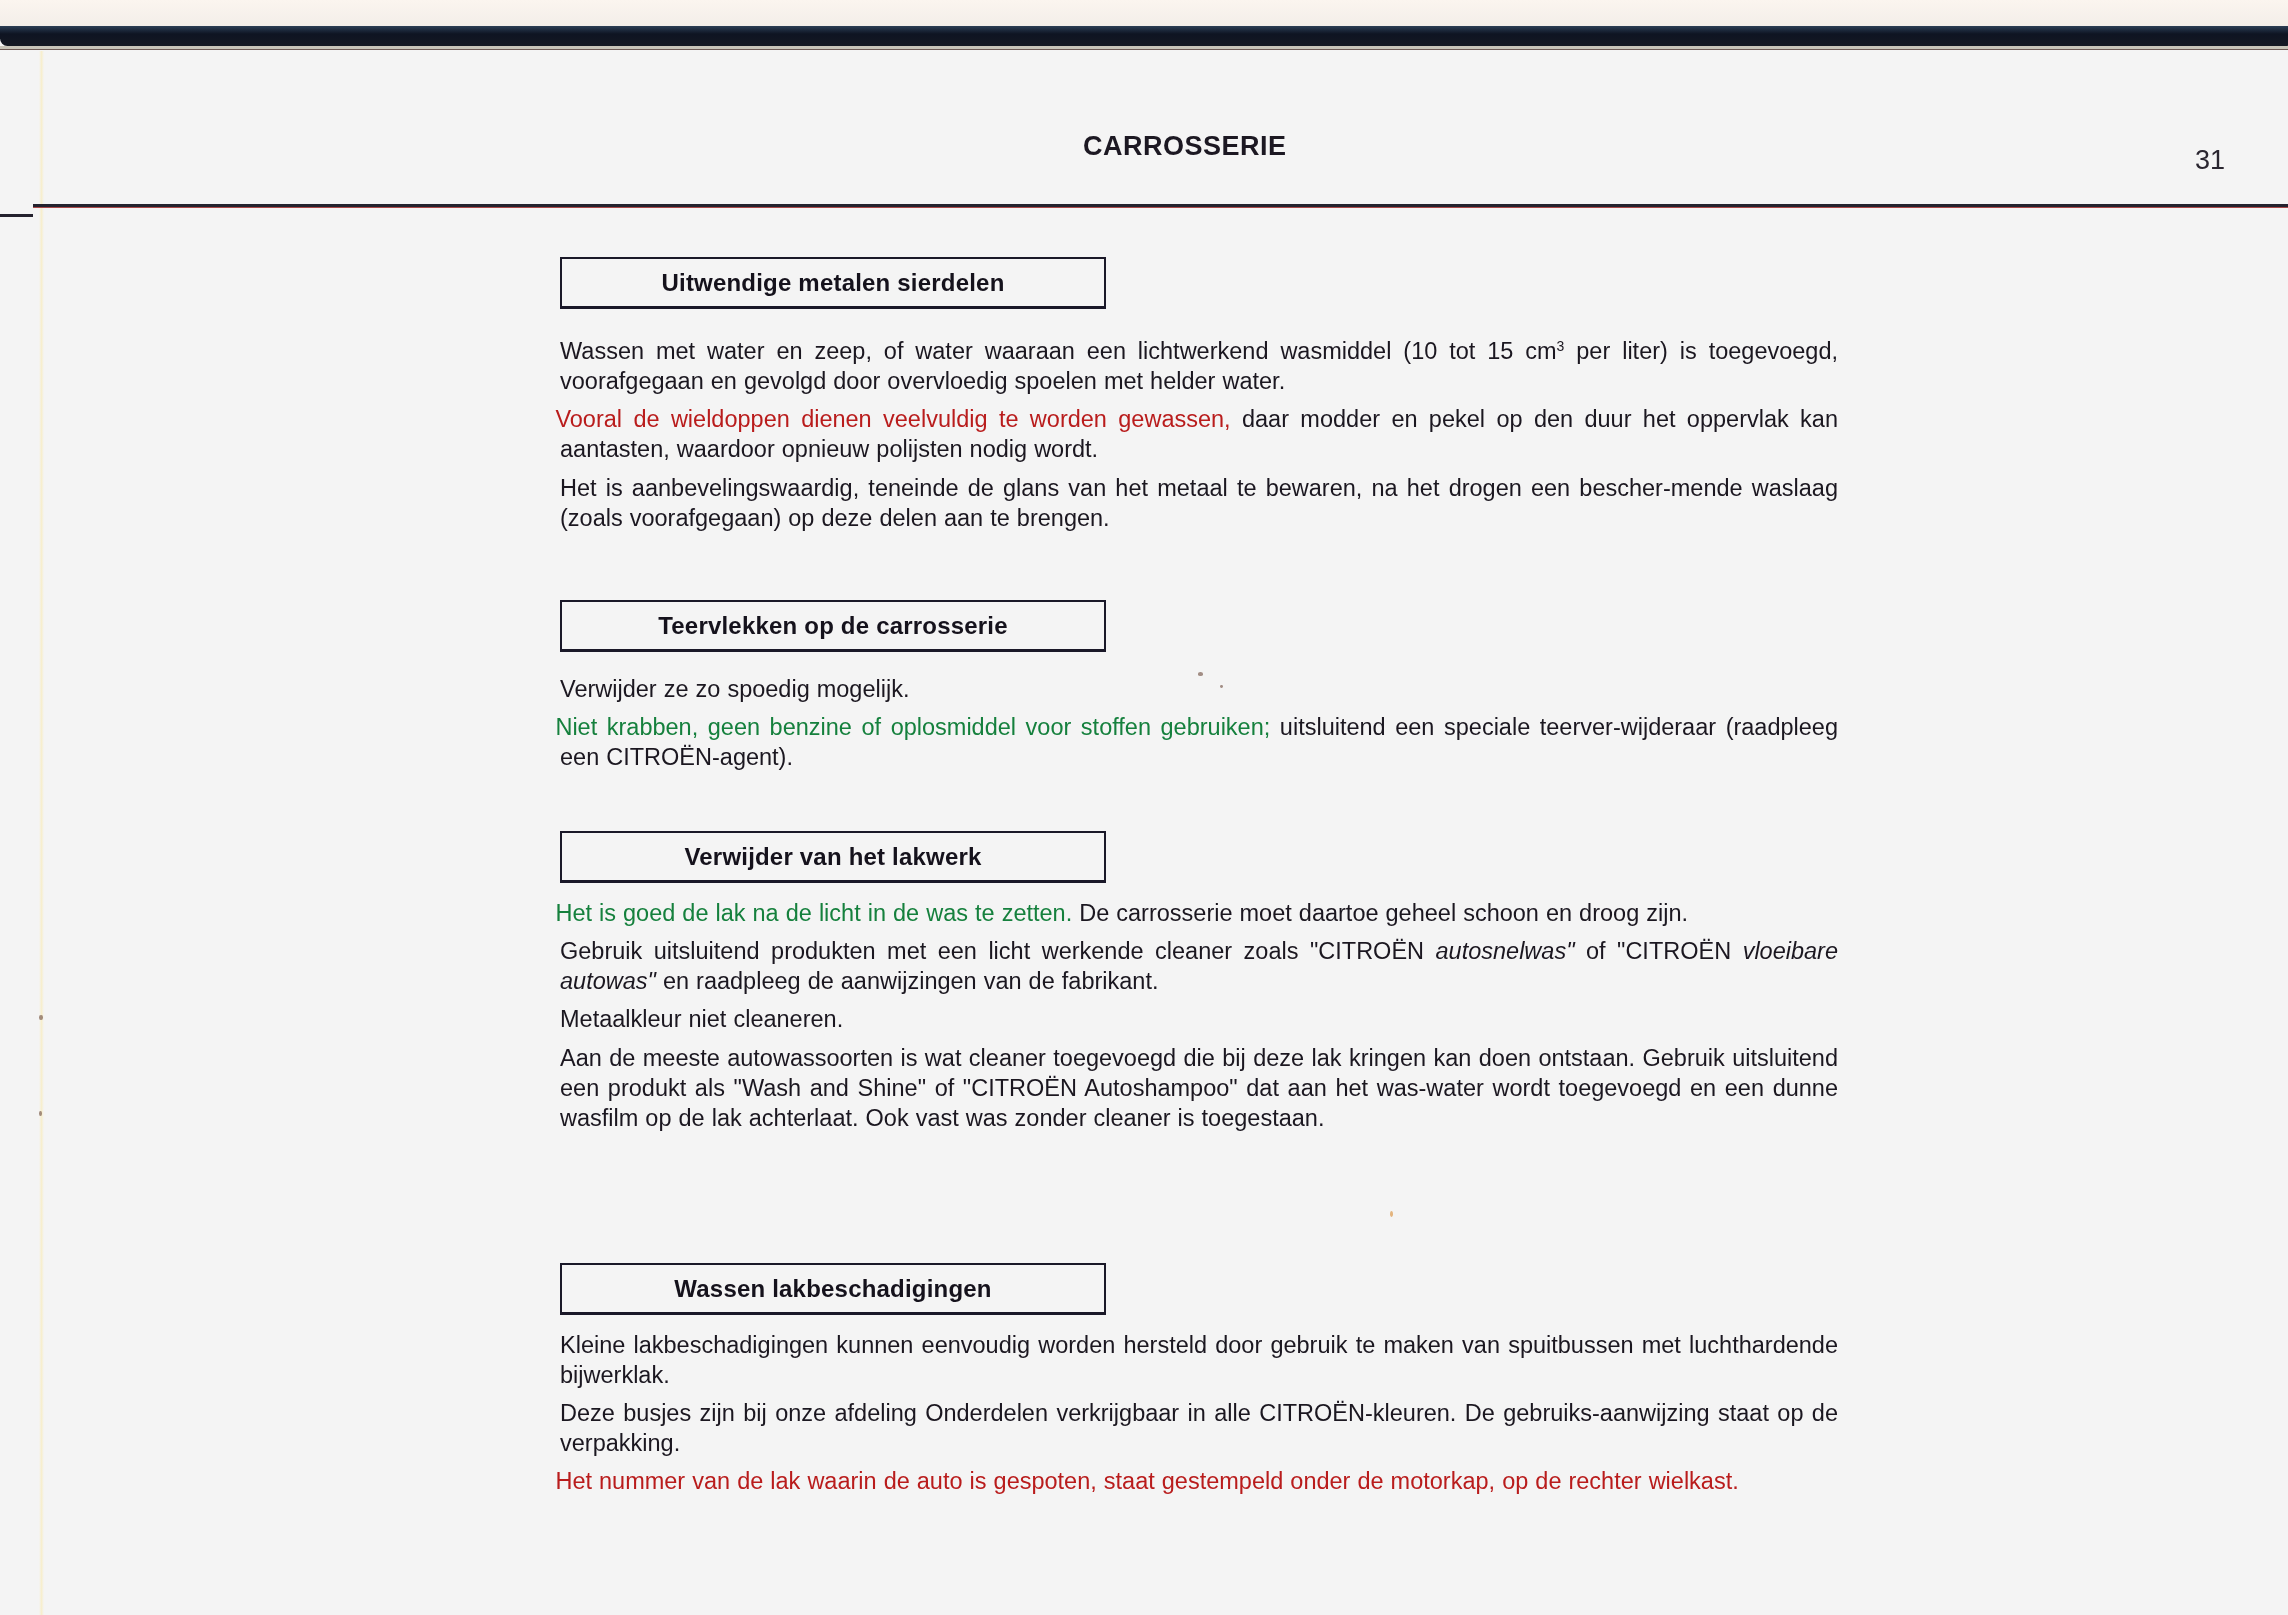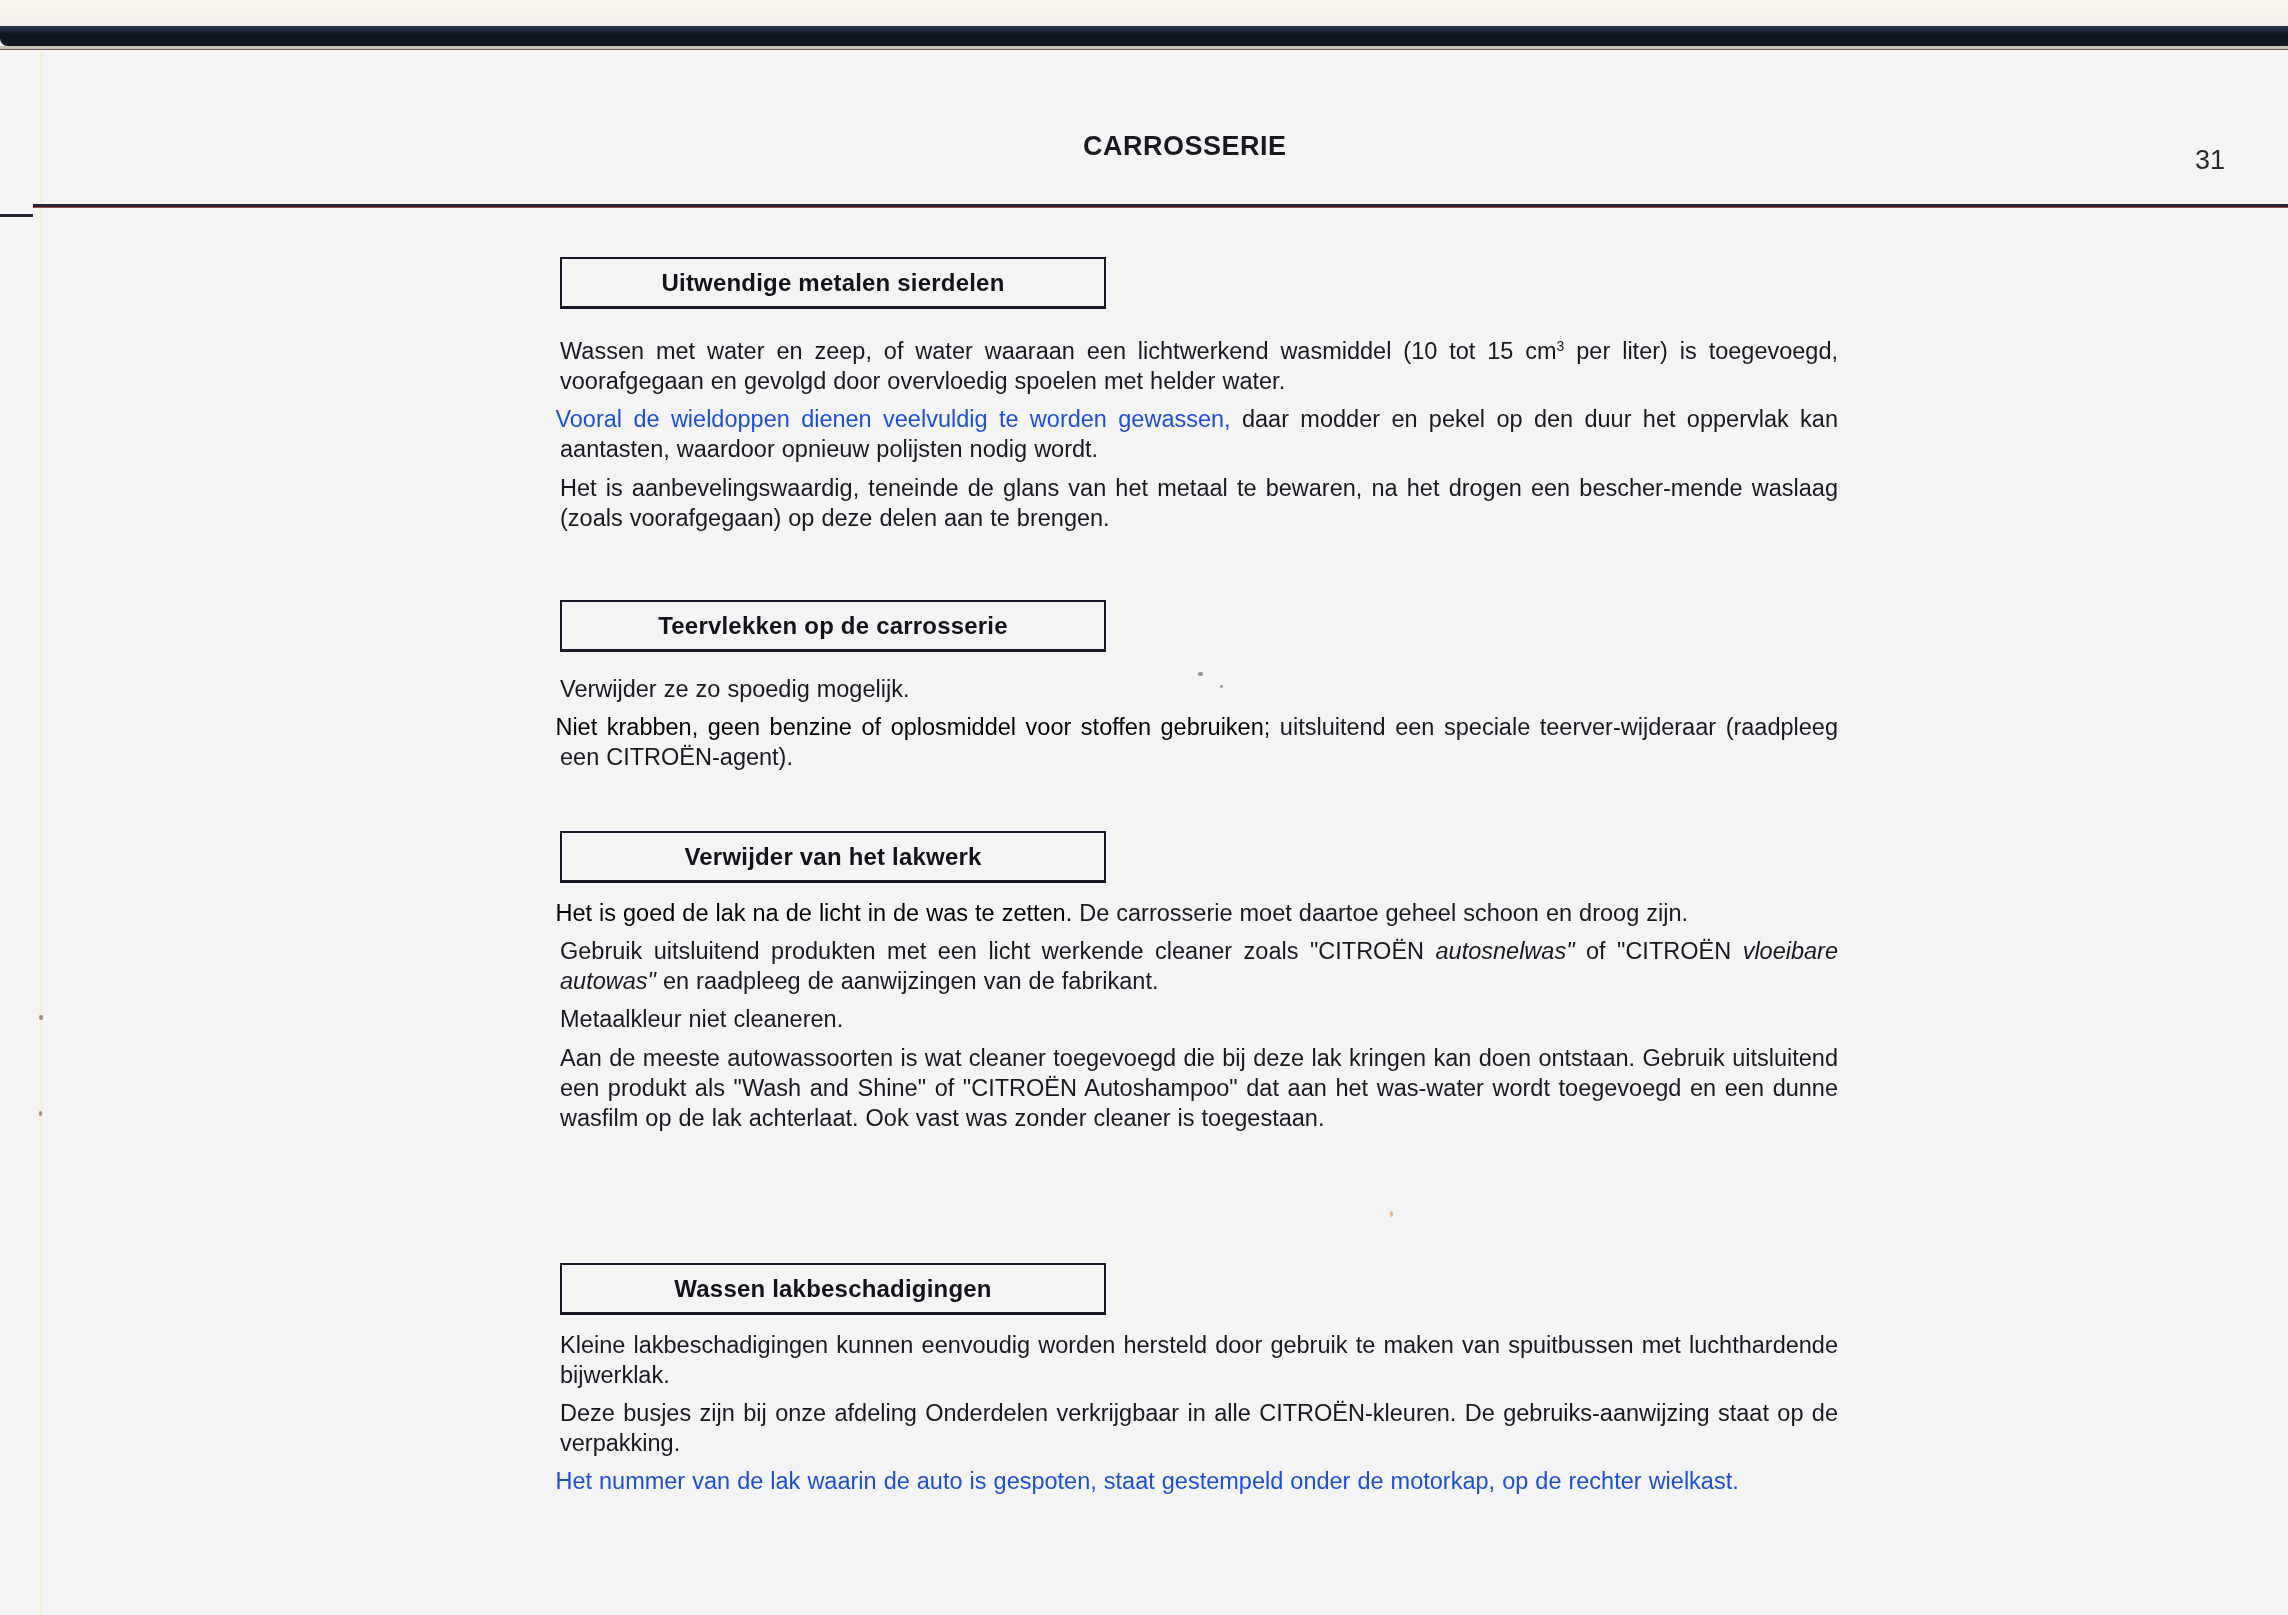--- a/index.html
+++ b/index.html
@@ -98,25 +98,25 @@
     }
     .para {
       font-size: 23.5px;
       line-height: 30px;
       margin: 0 0 8.3px 0;
       text-align: justify;
       color: #1b1720;
       word-spacing: 0.5px;
     }
     .para .blue {
-      color: #1d4ed8;
+      color: #b91c1c;
       margin-left: -4.6px;
     }
     .para .red {
-      color: #000000;
+      color: #15803d;
       margin-left: -4.6px;
     }
     .para i {
       font-style: italic;
     }
     sup {
       font-size: 14px;
       line-height: 0;
       vertical-align: 8.3px;
     }

